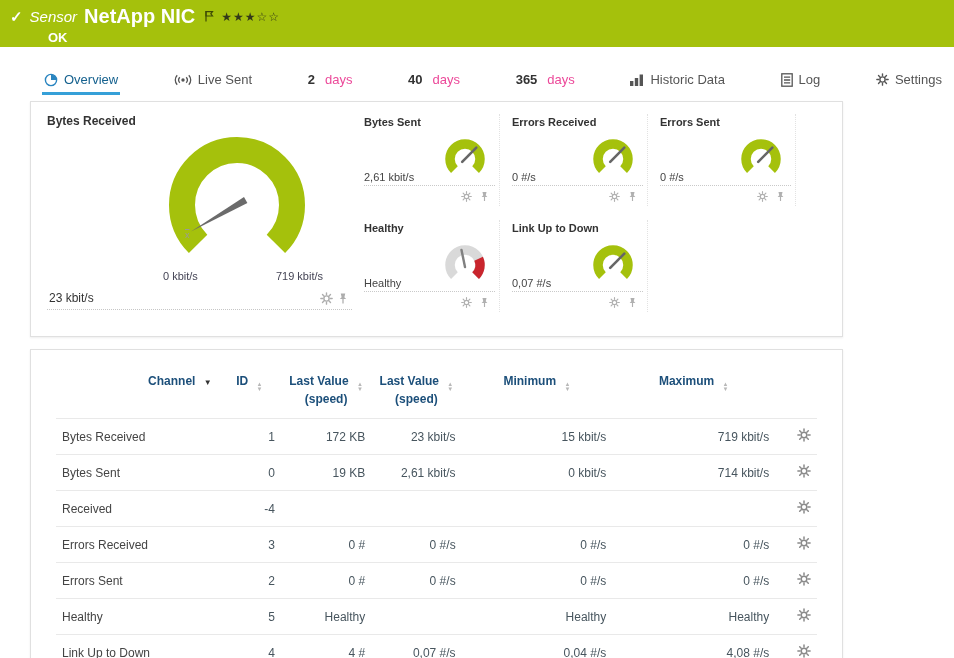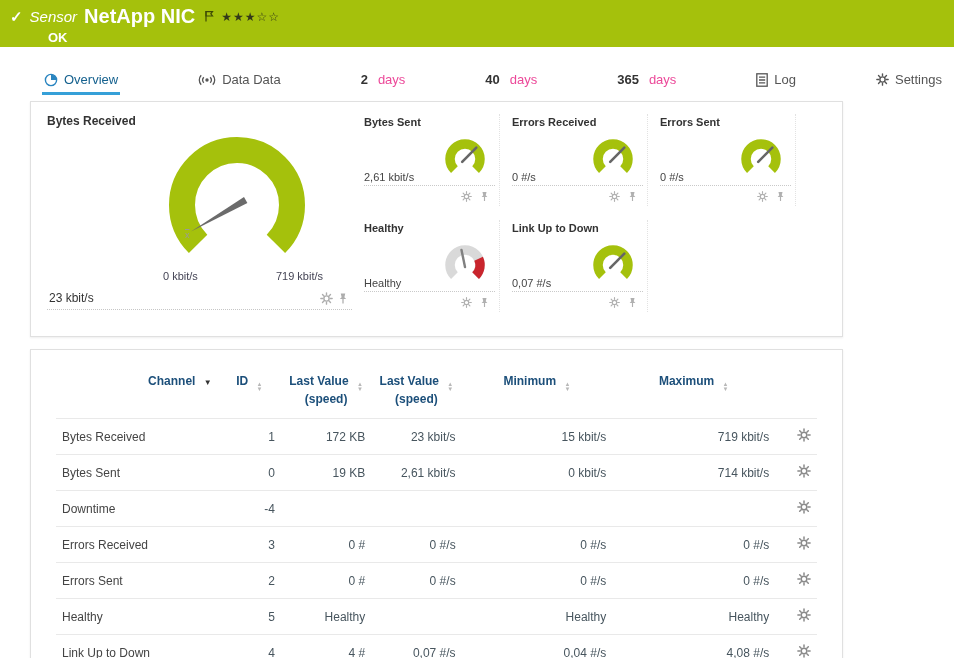--- a/index.html
+++ b/index.html
@@ -125,33 +125,39 @@
   <div class="tab active">
     <svg width="14" height="14" viewBox="0 0 14 14">
         <use href="#i-pie"></use>
       </svg>
     <span>Overview</span>
   </div>
   <div class="tab">
     <svg width="18" height="12" viewBox="0 0 18 12">
         <use href="#i-live"></use>
       </svg>
-    <span>Data Data</span>
+    <span>Live Sent</span>
   </div>
   <div class="tab">
     <span class="num">2</span>
     <span class="word">days</span>
   </div>
   <div class="tab">
     <span class="num">40</span>
     <span class="word">days</span>
   </div>
   <div class="tab">
     <span class="num">365</span>
     <span class="word">days</span>
+  </div>
+  <div class="tab">
+    <svg width="14" height="12" viewBox="0 0 14 12">
+        <use href="#i-bars"></use>
+      </svg>
+    <span>Historic Data</span>
   </div>
   <div class="tab">
     <svg width="12" height="14" viewBox="0 0 12 14">
         <use href="#i-log"></use>
       </svg>
     <span>Log</span>
   </div>
   <div class="tab">
     <svg width="13" height="13" viewBox="0 0 14 14">
         <use href="#i-gear"></use>
@@ -361,21 +367,21 @@
         <td>0</td>
         <td>19 KB</td>
         <td>2,61 kbit/s</td>
         <td>0 kbit/s</td>
         <td>714 kbit/s</td>
         <td class="c-gear"><svg width="14" height="14" viewBox="0 0 14 14">
               <use href="#i-gear"></use>
             </svg></td>
       </tr>
       <tr>
-        <td class="c-channel">Downtime</td>
+        <td class="c-channel">Received</td>
         <td>-4</td>
         <td></td>
         <td></td>
         <td></td>
         <td></td>
         <td class="c-gear"><svg width="14" height="14" viewBox="0 0 14 14">
               <use href="#i-gear"></use>
             </svg></td>
       </tr>
       <tr>

